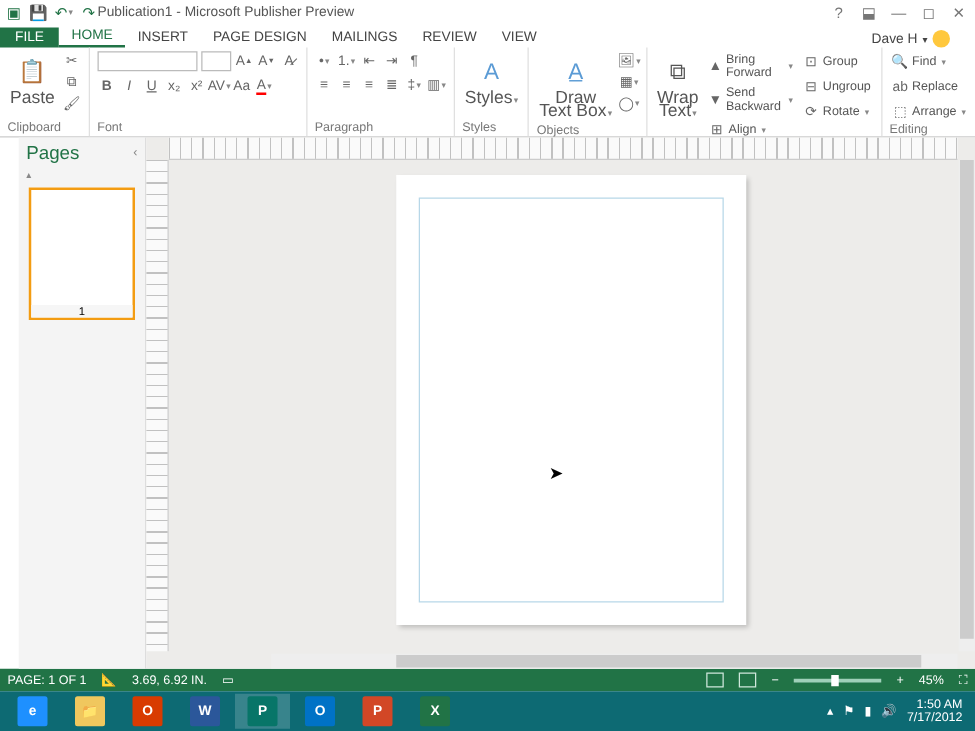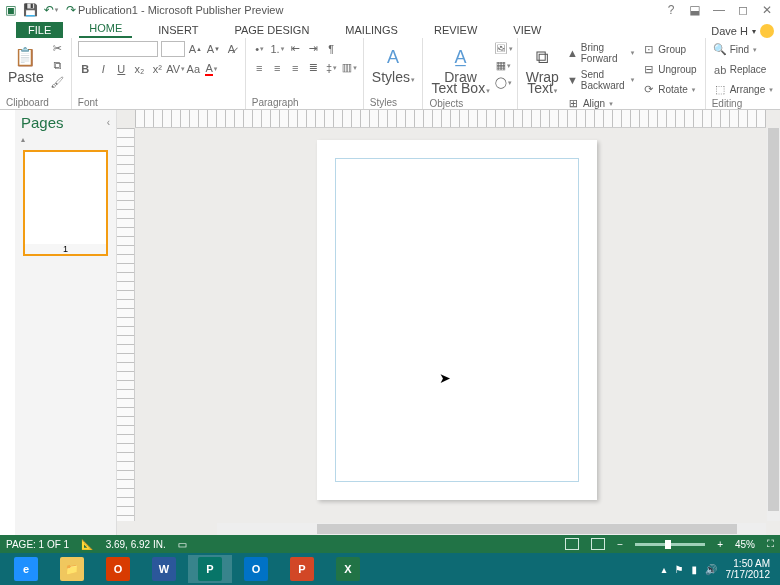--- a/index.html
+++ b/index.html
@@ -8,24 +8,24 @@
 
 .titlebar { height: 20px; background: #fff; display: flex; align-items: center; font-size: 11px; color: #444; }
 .titlebar .qat { display: flex; gap: 6px; padding-left: 4px; align-items: center; }
 .titlebar .qat span { width: 14px; height: 14px; display: inline-flex; align-items: center; justify-content: center; color: #217346; font-size: 12px; }
 .titlebar .title { flex: 1; text-align: left; color: #555; }
 .titlebar .wincontrols { display: flex; gap: 10px; padding-right: 6px; }
 .titlebar .wincontrols span { width: 14px; font-size: 12px; color: #777; text-align: center; }
 
 
 .tabs { height: 18px; display: flex; align-items: flex-end; font-size: 11px; }
-.tabs .tab { padding: 2px 10px; color: #444; cursor: pointer; margin-left: 16px; }
+.tabs .tab { padding: 2px 10px; color: #444; cursor: pointer; }
 .tabs .tab.file { background: #217346; color: #fff; padding: 2px 12px; }
 .tabs .tab.active { color: #217346; border-bottom: 2px solid #217346; }
-.tabs .user { margin-left: auto; padding-right: 6px; color: #444; display: flex; align-items: center; gap: 4px; }
+.tabs .user { margin-left: auto; padding-right: 20px; color: #444; display: flex; align-items: center; gap: 4px; }
 .smiley { width: 14px; height: 14px; border-radius: 50%; background: #ffc83d; display: inline-block; }
 
 
 .ribbon { height: 72px; background: #fff; border-bottom: 1px solid #ccc; display: flex; font-size: 10px; color: #555; }
 .group { border-right: 1px solid #e0e0e0; padding: 3px 6px 0 6px; display: flex; flex-direction: column; }
 .group-body { flex: 1; display: flex; align-items: flex-start; gap: 4px; }
 .group-label { text-align: left; font-size: 10px; color: #777; padding-bottom: 1px; }
 
 .bigbtn { display: flex; flex-direction: column; align-items: center; gap: 1px; padding: 2px; cursor: pointer; }
 .bigbtn .glyph { width: 28px; height: 28px; display: flex; align-items: center; justify-content: center; font-size: 18px; }

